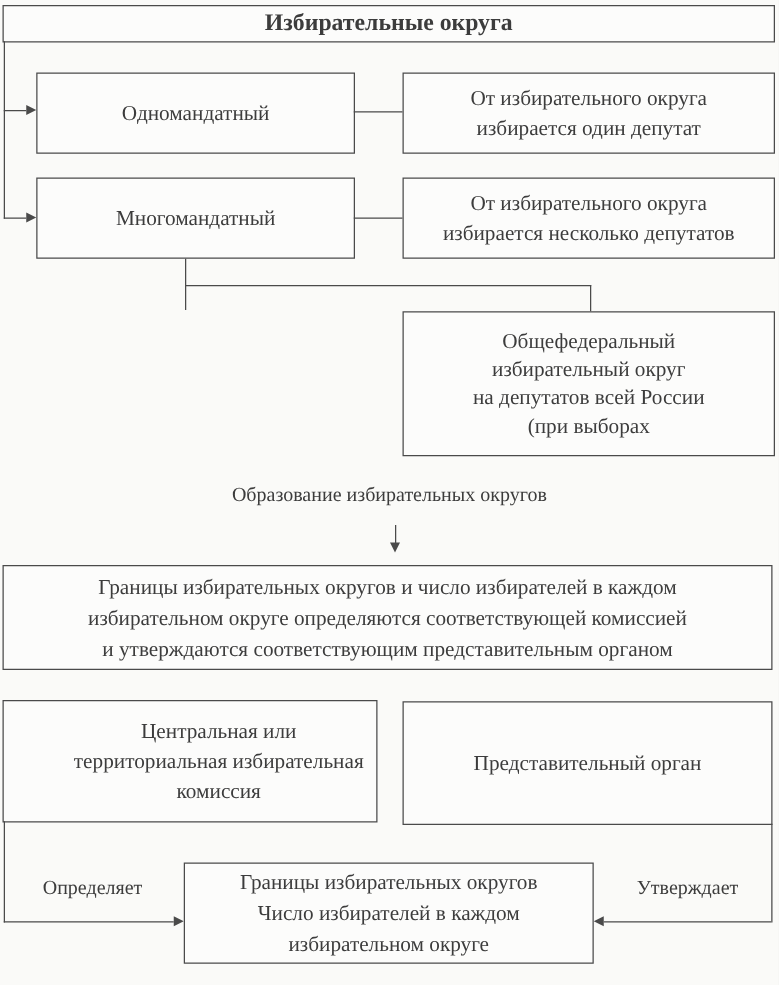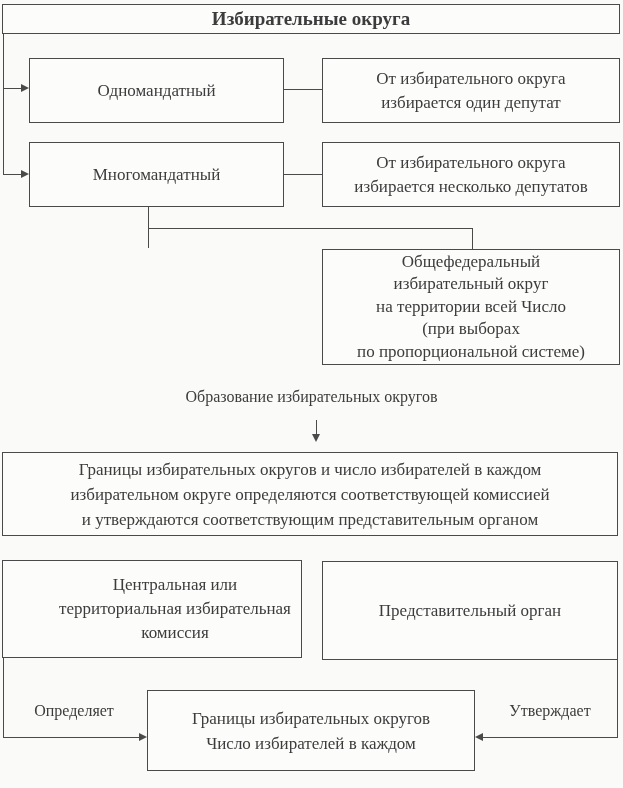--- a/index.html
+++ b/index.html
@@ -96,23 +96,22 @@
     <span class="ln">избирается несколько депутатов</span>
   </div>
 
   <div class="vline" id="v-multi"></div>
   <div class="hline" id="h-branch"></div>
   <div class="vline" id="v-branch"></div>
 
   <div class="box" id="federal">
     <span class="ln">Общефедеральный</span>
     <span class="ln">избирательный округ</span>
-    <span class="ln">на территории всей Число</span>
+    <span class="ln">на депутатов всей России</span>
     <span class="ln">(при выборах</span>
-    <span class="ln">по пропорциональной системе)</span>
   </div>
 
   <div class="caption" id="form-head">Образование избирательных округов</div>
   <div class="vline" id="form-arr-l"></div>
   <div class="ah ah-d" id="form-arr-h"></div>
 
   <div class="box" id="rule">
     <span class="ln">Границы избирательных округов и число избирателей в каждом</span>
     <span class="ln">избирательном округе определяются соответствующей комиссией</span>
     <span class="ln">и утверждаются соответствующим представительным органом</span>
@@ -133,15 +132,16 @@
   <div class="vline" id="v-bot-right"></div>
   <div class="hline" id="app-line"></div>
   <div class="ah ah-l" id="app-head"></div>
 
   <div class="caption" id="defines">Определяет</div>
   <div class="caption" id="approves">Утверждает</div>
 
   <div class="box" id="object">
     <span class="ln">Границы избирательных округов</span>
     <span class="ln">Число избирателей в каждом</span>
+    <span class="ln">избирательном округе</span>
   </div>
 
 </div>
 
 </body></html>

